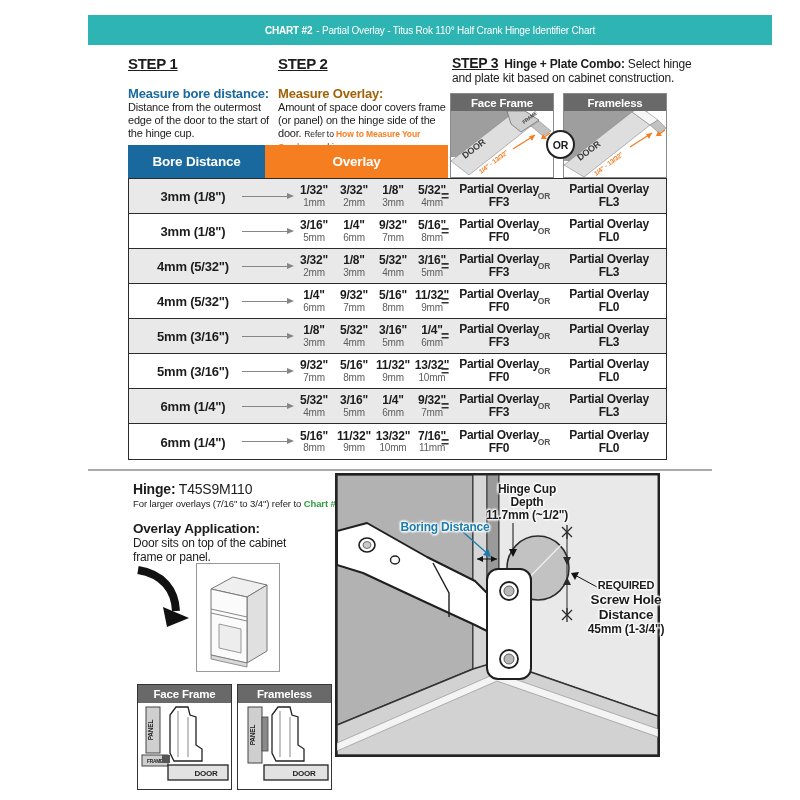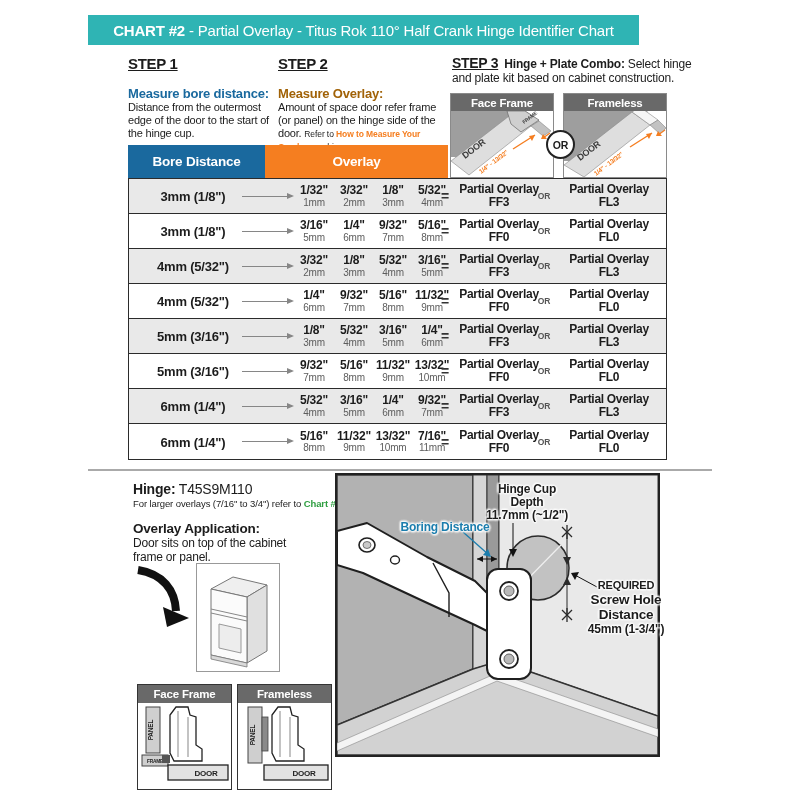--- a/index.html
+++ b/index.html
@@ -1,21 +1,21 @@
 <!DOCTYPE html>
 <html><head>
 <meta charset="utf-8">
 <style>
   html,body{margin:0;padding:0;background:#fff;}
   .page{position:relative;width:800px;height:800px;background:#fff;overflow:hidden;
         font-family:"Liberation Sans",sans-serif;color:#1c1c1c;letter-spacing:-0.2px;}
 
   
-  .titlebar{position:absolute;left:88px;top:15px;width:551px;height:30px;background:#2fb4b4;
-            color:#fff;display:flex;align-items:center;justify-content:center;font-size:15px;}
+  .titlebar{position:absolute;left:88px;top:15px;width:684px;height:30px;background:#2fb4b4;
+            color:#fff;display:flex;align-items:center;justify-content:center;font-size:10px;}
   .titlebar b{font-weight:bold;margin-right:4px;}
 
   
   .step{position:absolute;top:55px;font-size:11px;line-height:1.18;}
   .step .slabel{font-size:15px;font-weight:bold;text-decoration:underline;letter-spacing:-0.3px;}
   .step .shead{font-size:13px;font-weight:bold;margin-top:13px;}
   .step1{left:128px;width:148px;}
   .step2{left:278px;width:172px;}
   .step1 .shead{color:#1a699e;}
   .step2 .shead{color:#a16207;}
@@ -114,21 +114,21 @@
 
   <div class="step step1">
     <div class="slabel">STEP 1</div>
     <div class="shead">Measure bore distance:</div>
     <div class="sbody">Distance from the outermost edge of the door to the start of the hinge cup.</div>
   </div>
 
   <div class="step step2">
     <div class="slabel">STEP 2</div>
     <div class="shead">Measure Overlay:</div>
-    <div class="sbody"><span>Amount of space door refer frame (or panel) on the hinge side of the door.</span>
+    <div class="sbody"><span>Amount of space door covers frame (or panel) on the hinge side of the door.</span>
       <span class="note"><span>Refer to </span><span class="lnk">How to Measure Your Overlay</span><span> graphic</span></span>
     </div>
   </div>
 
   <div class="step step3">
     <span class="slabel">STEP 3</span>
     <span class="shead3">Hinge + Plate Combo:</span>
     <span>Select hinge and plate kit based on cabinet construction.</span>
   </div>
 

